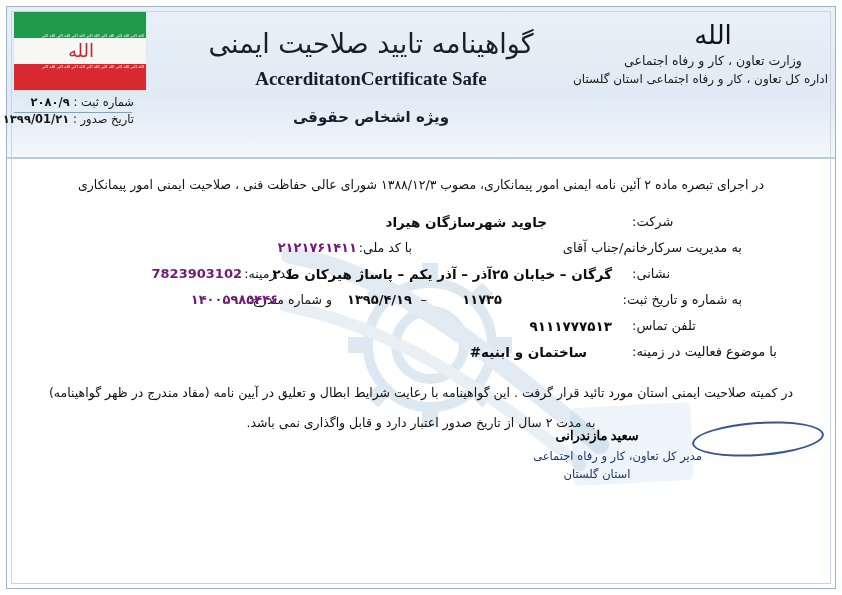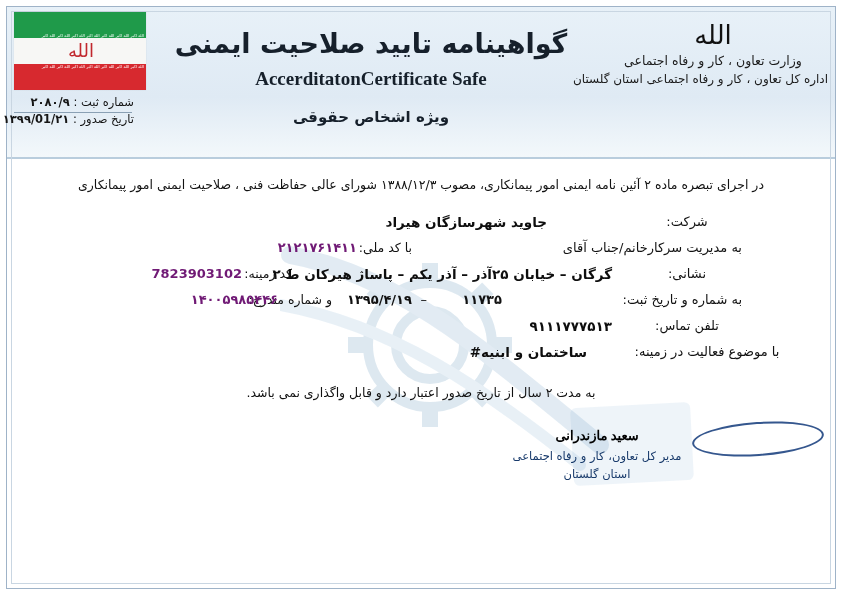--- a/index.html
+++ b/index.html
@@ -159,21 +159,21 @@
     background: #8aa0b4;
   }
   
   .title-fa {
     position: absolute;
     right: 250px;
     left: 150px;
     top: 28px;
     text-align: center;
     font-size: 27px;
-    font-weight: bold;
+    font-weight: normal;
     color: #16202b;
     letter-spacing: 0px;
   }
   .title-en {
     position: absolute;
     right: 250px;
     left: 150px;
     top: 68px;
     text-align: center;
     font-size: 19px;
@@ -215,21 +215,21 @@
     position: relative;
     height: 26px;
     font-size: 13px;
     line-height: 26px;
     white-space: nowrap;
   }
   .f-label {
     position: absolute;
     right: 70px;
     width: 110px;
-    text-align: center;
+    text-align: left;
     font-size: 13px;
     color: #121212;
   }
   .f-value {
     position: absolute;
     right: 200px;
     font-weight: bold;
     color: #0e0e0e;
     font-size: 13.5px;
   }
@@ -289,20 +289,21 @@
     height: 30px;
     border: 2px solid #123a7a;
     border-radius: 50%;
     transform: rotate(-4deg);
     opacity: 0.85;
   }
   .sig-title {
     font-size: 11.5px;
     line-height: 18px;
     color: #183a6b;
+    text-align: right;
   }
   .sig-org {
     font-size: 11.5px;
     line-height: 18px;
     color: #183a6b;
   }
   .stamp {
     position: absolute;
     right: 150px;
     top: 405px;
@@ -416,20 +417,21 @@
       </div>
 
       <div class="field-row r-scope">
         <span class="f-label" style="width:150px; right:30px;">با موضوع فعالیت در زمینه:</span>
         <span class="f-value" style="right:225px;">ساختمان و ابنیه#</span>
       </div>
 
     </div>
 
     <div class="closing">
+      <div class="l1">در کمیته صلاحیت ایمنی استان مورد تائید قرار گرفت . این گواهینامه با رعایت شرایط ابطال و تعلیق در آیین نامه (مفاد مندرج در ظهر گواهینامه)</div>
       <div class="l2">به مدت ۲ سال از تاریخ صدور اعتبار دارد و قابل واگذاری نمی باشد.</div>
     </div>
 
   </div>
 
   <div class="stamp"></div>
   <div class="signature">
     <div class="sig-name">سعید مازندرانی</div>
     <div class="sig-title">مدیر کل تعاون، کار و رفاه اجتماعی</div>
     <div class="sig-org">استان گلستان</div>

